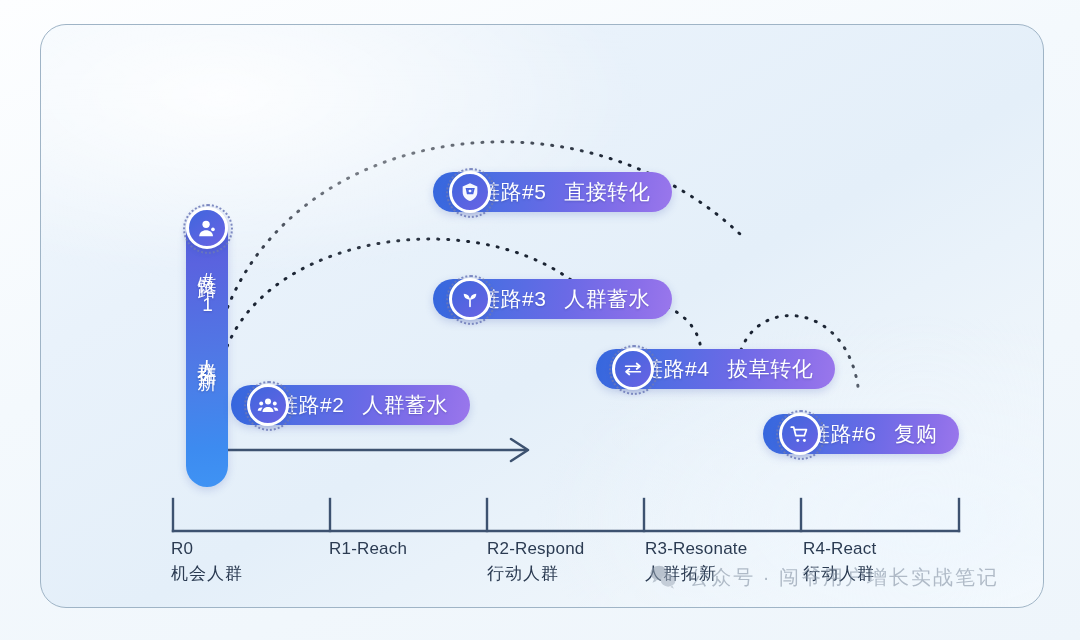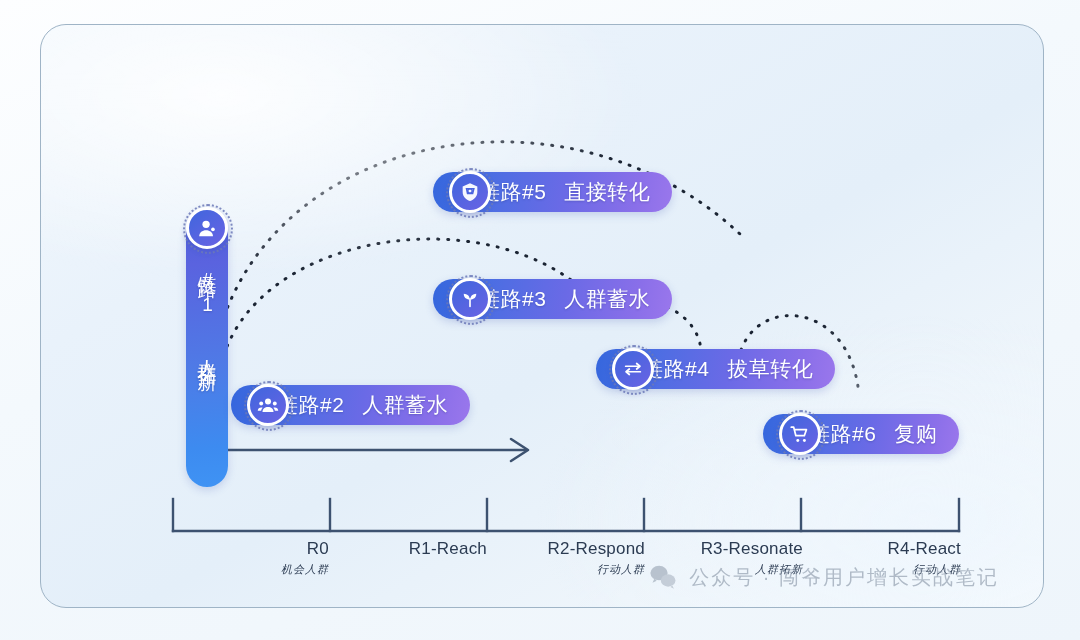--- a/index.html
+++ b/index.html
@@ -115,26 +115,26 @@
   #axis { position: absolute; left: 130px; top: 470px; width: 790px; height: 40px; z-index: 3; }
   #axis-labels {
     position: absolute;
     left: 130px; top: 512px;
     width: 790px;
     display: flex;
     z-index: 3;
   }
   .axis-cell {
     flex: 1;
-    text-align: right;
+    text-align: left;
     color: #2b3b52;
     line-height: 1.45;
   }
   .axis-en { font-size: 17px; letter-spacing: .2px; }
-  .axis-cn { font-size: 11px; letter-spacing: 1px; font-style: italic; }
+  .axis-cn { font-size: 17px; letter-spacing: 1px; }
 
   
   #watermark {
     position: absolute;
     right: 44px; bottom: 16px;
     display: flex; align-items: center; gap: 12px;
     z-index: 5;
     opacity: .55;
   }
   #watermark .wm-text {

